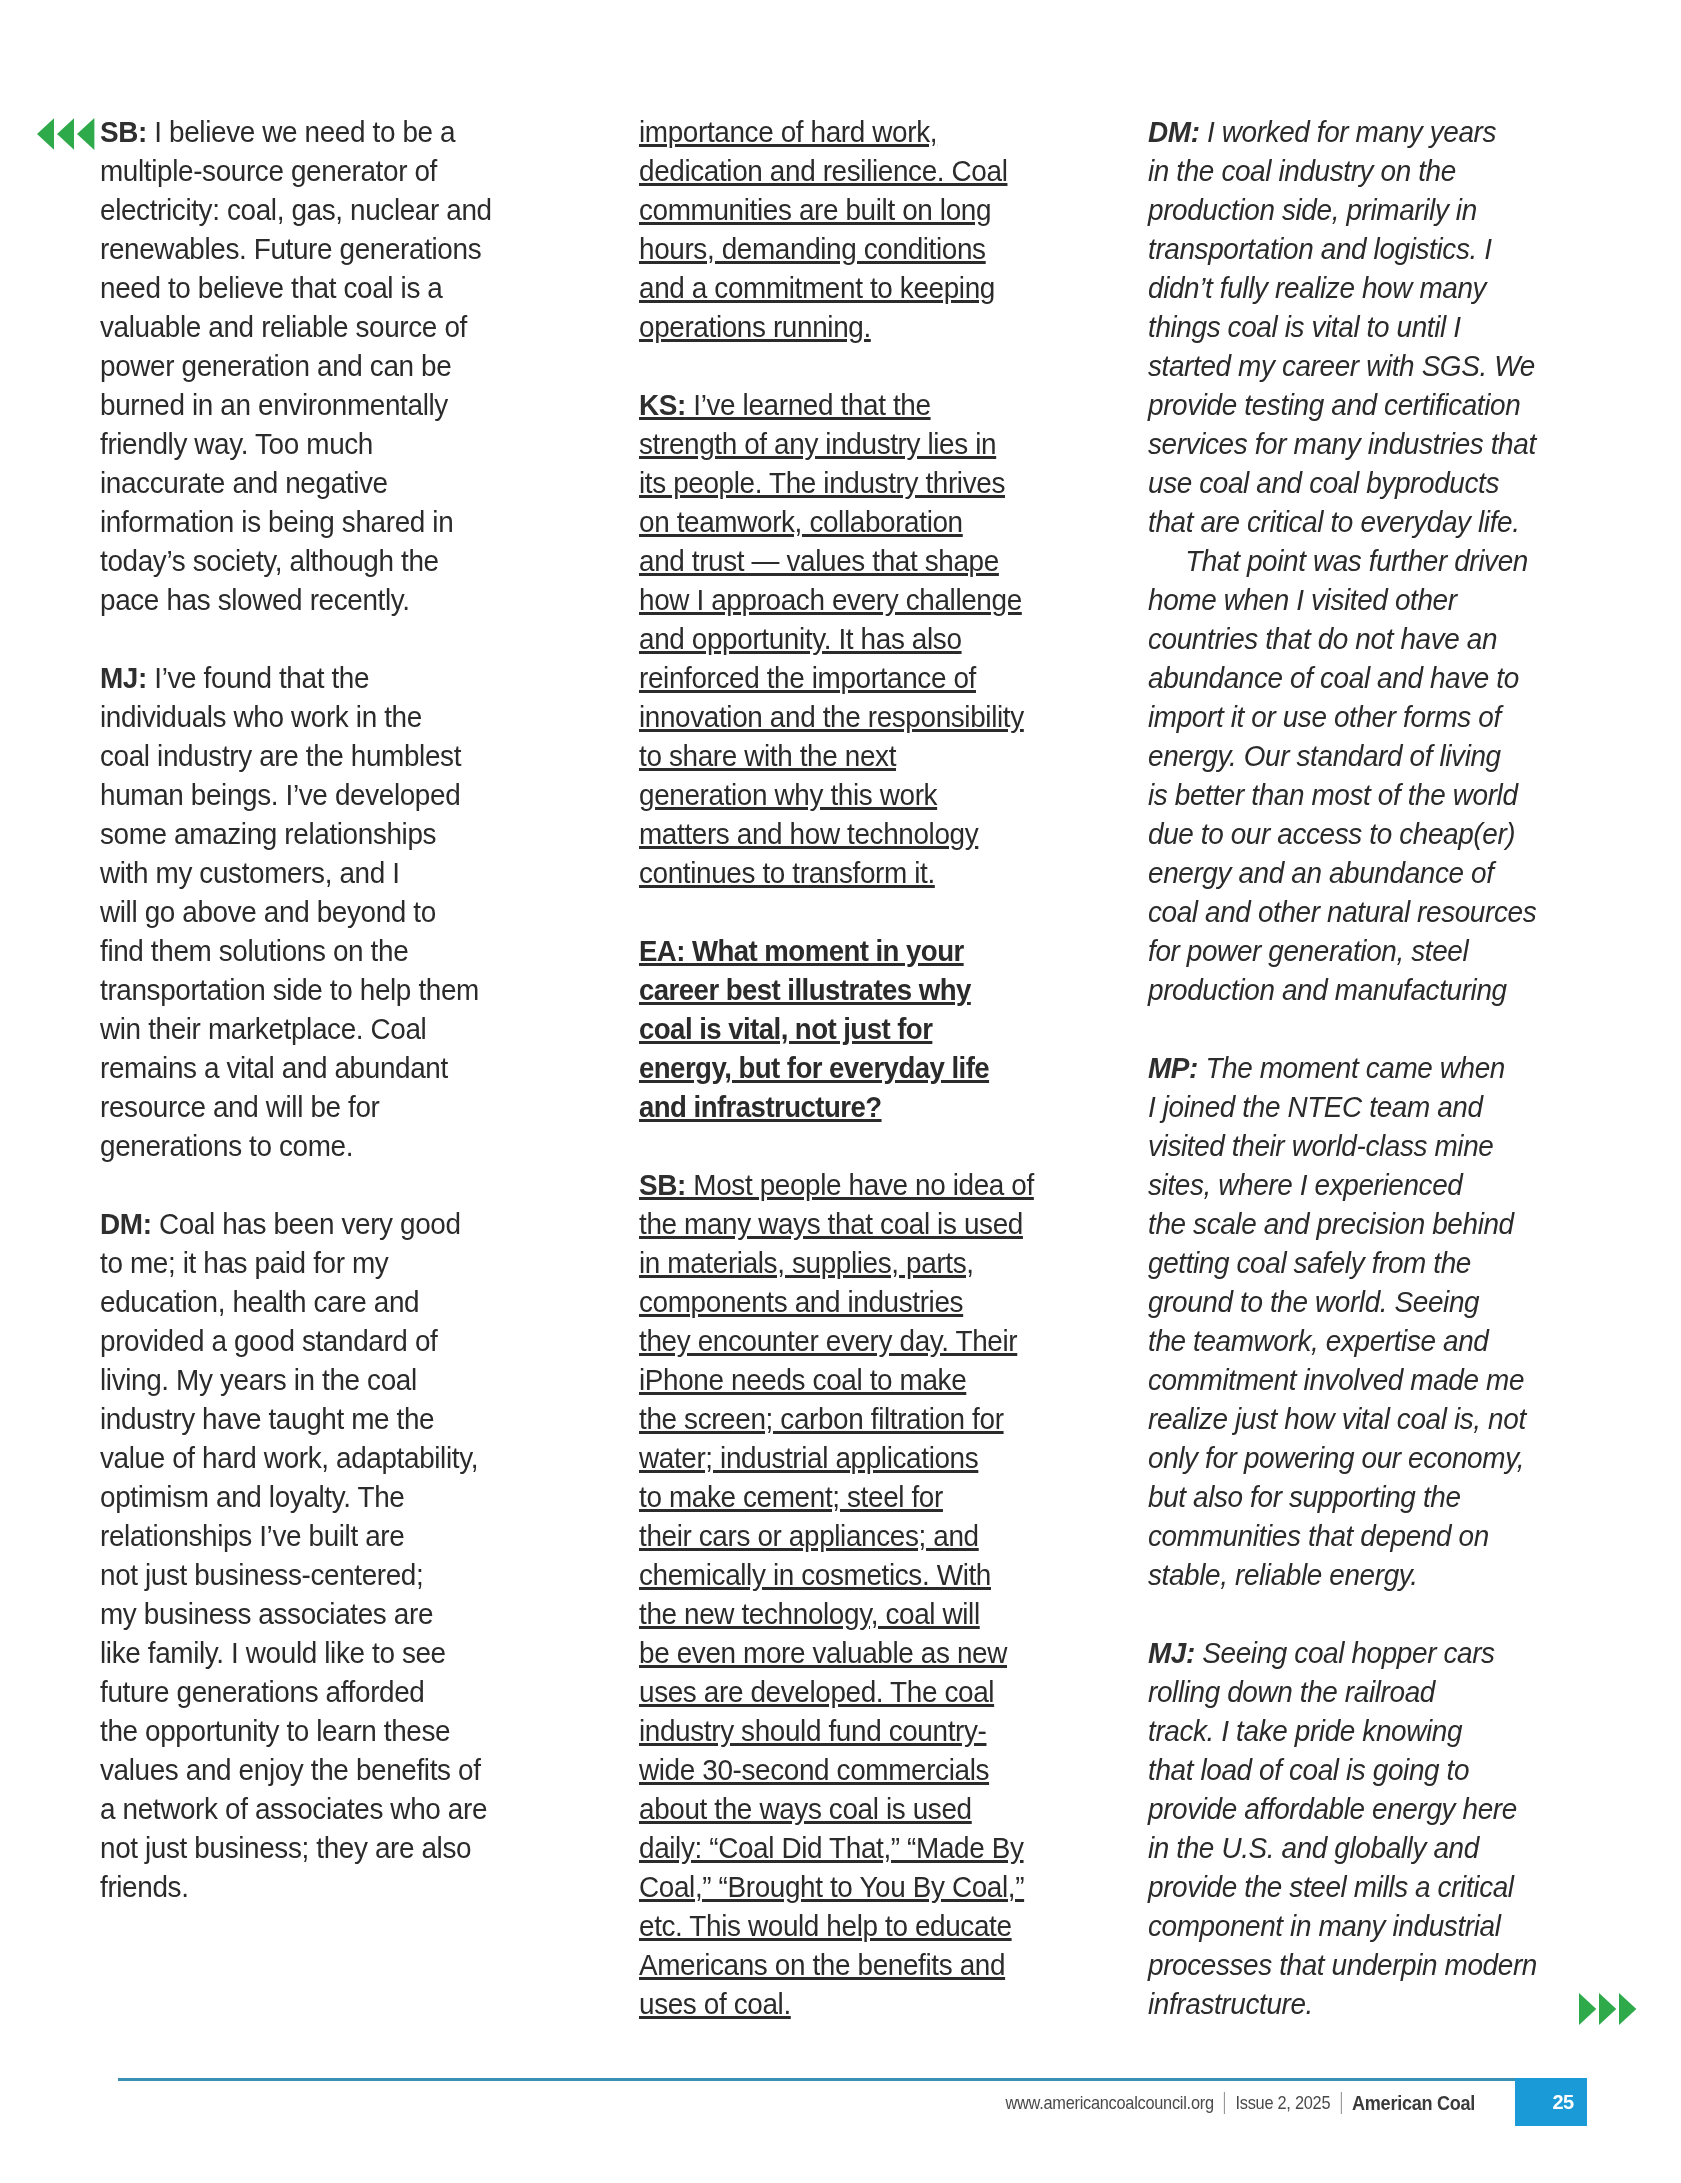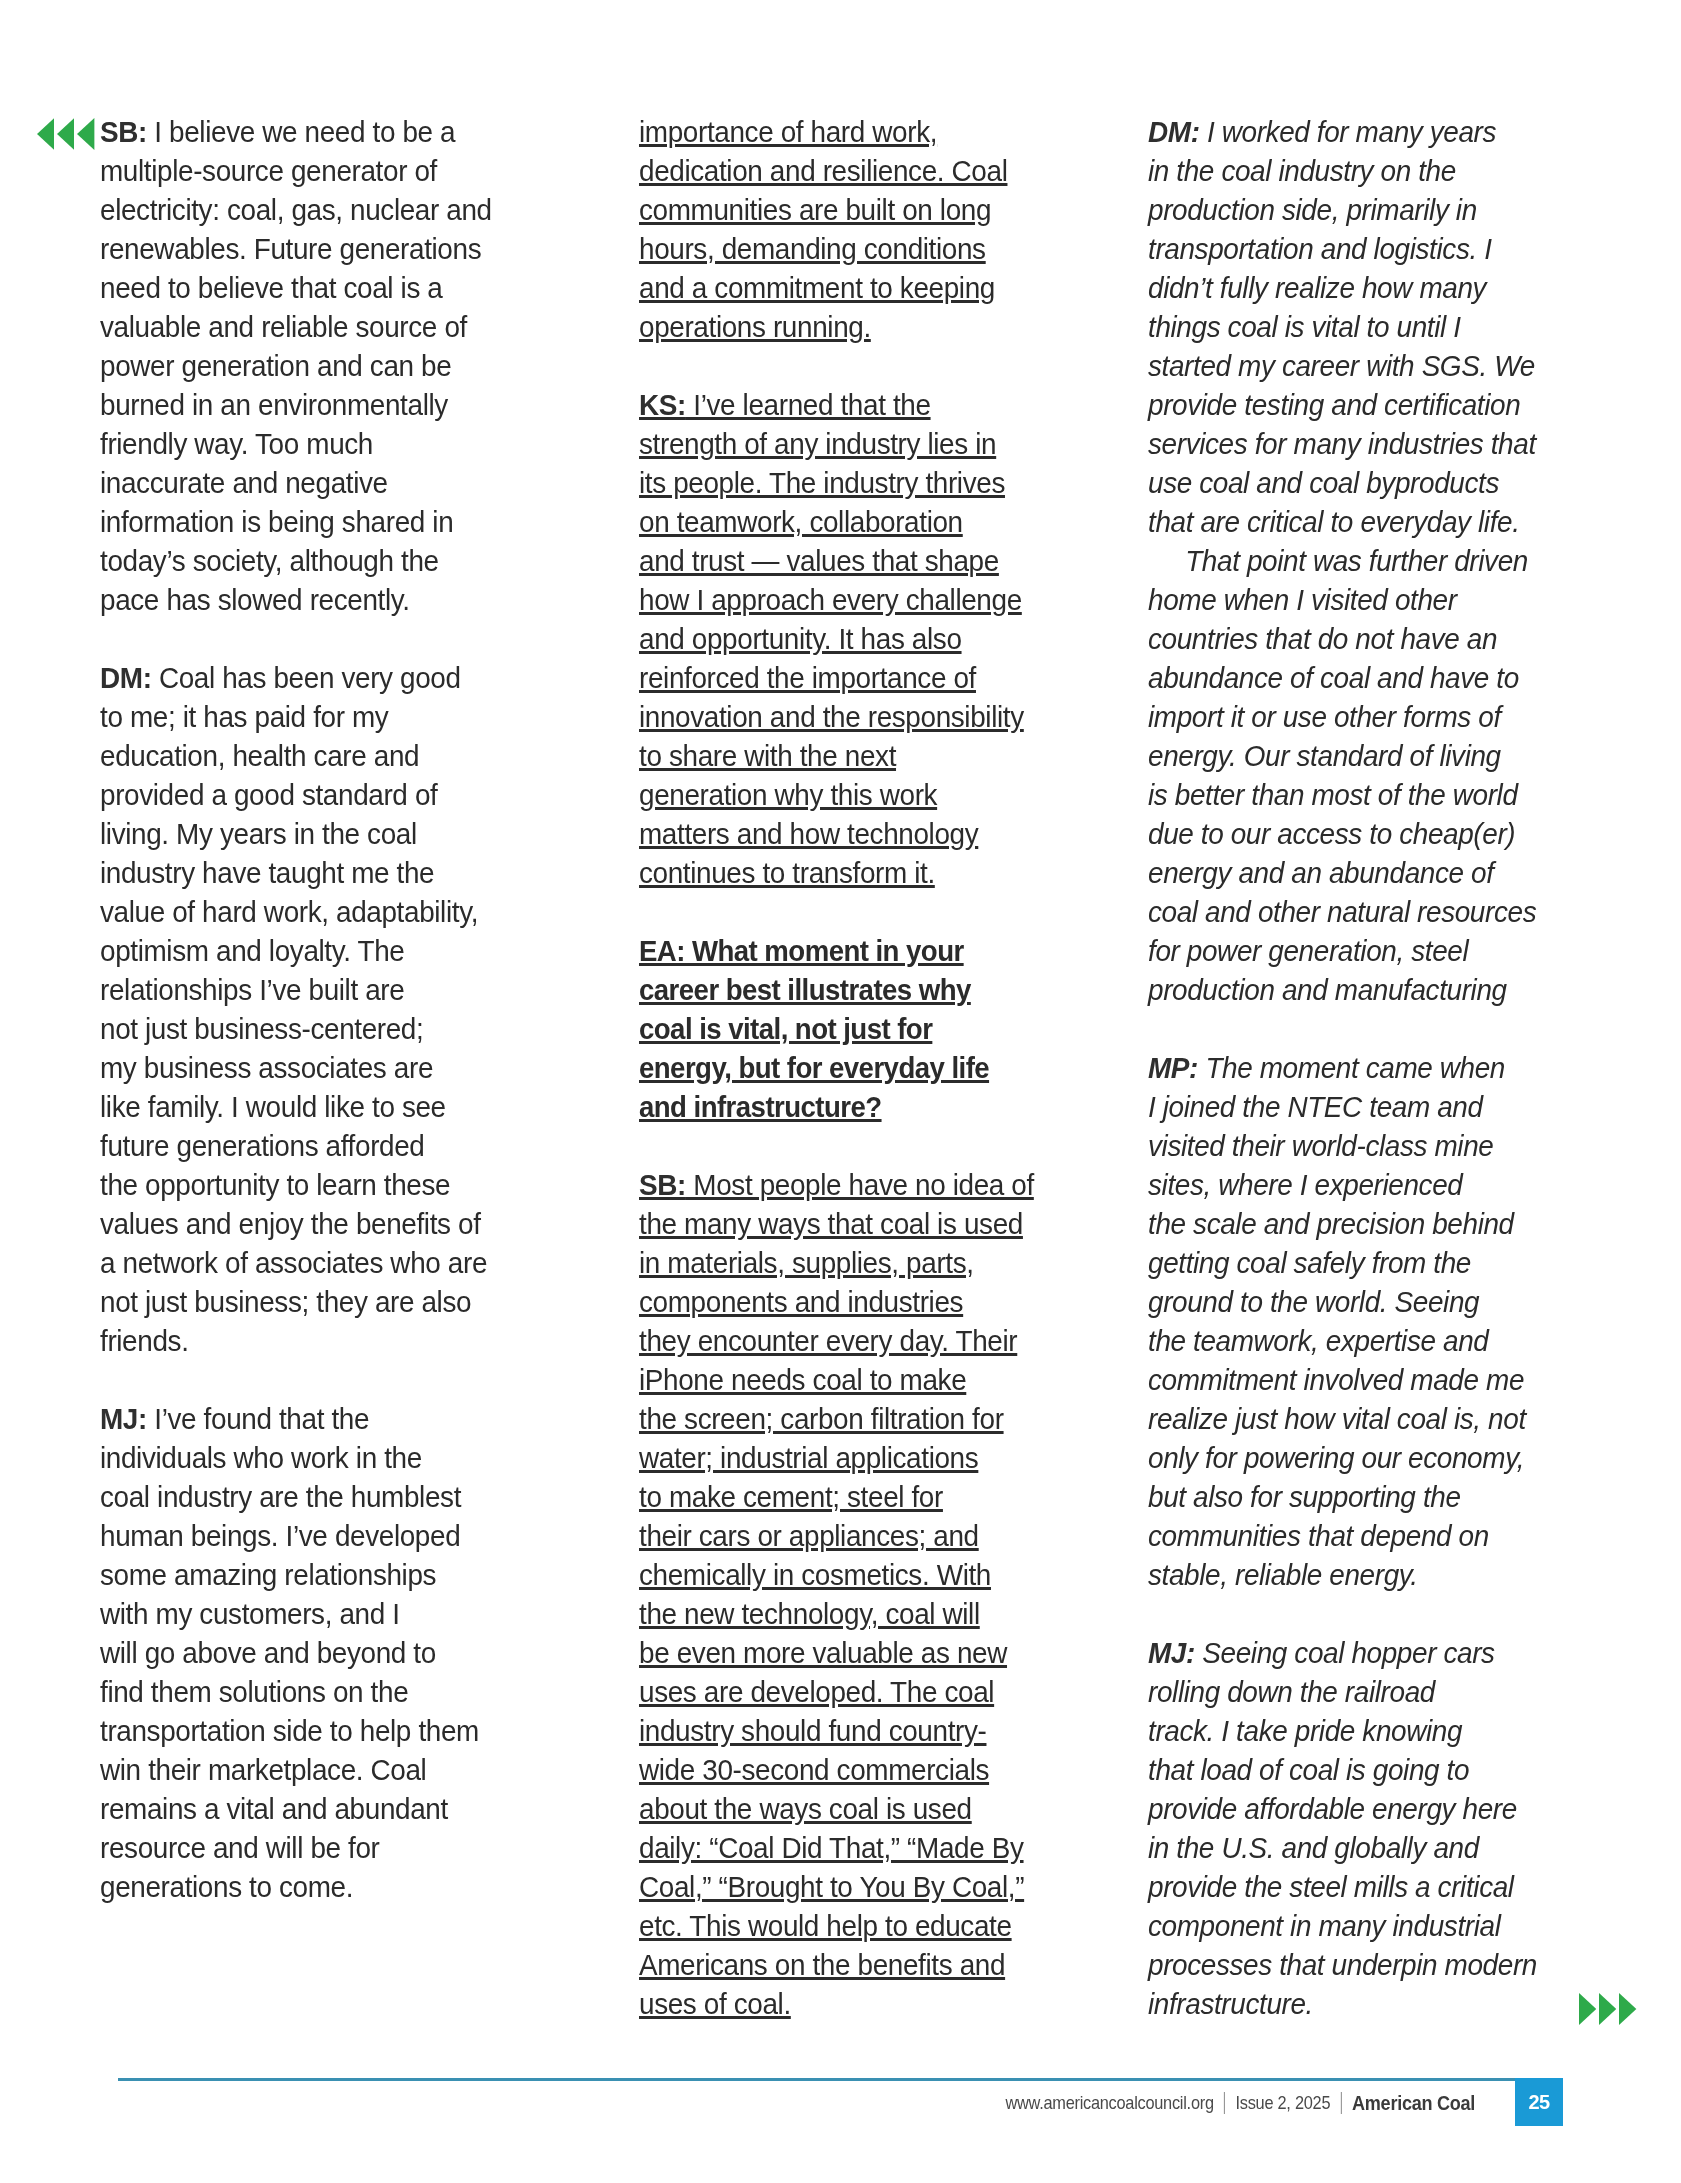--- a/index.html
+++ b/index.html
@@ -20,21 +20,21 @@
   #arrows-left { left: 37px; top: 118px; }
   #arrows-right { left: 1579px; top: 1993px; }
   #footer-rule { position: absolute; left: 118px; top: 2078px; width: 1397px; height: 2.7px; background: #3a90b2; }
   #footer-text { position: absolute; right: 206px; top: 2080px; height: 46px; display: flex; align-items: center;
                  font-size: 19px; color: #4a4a4a; letter-spacing: -0.3px; white-space: nowrap;
                  transform: scaleX(0.86); transform-origin: right center; }
   #footer-text .sep { display: inline-block; width: 1.3px; height: 21.4px; background: #777; margin: 0 12px; vertical-align: middle; }
   #footer-text .pub { font-weight: bold; color: #3b3b3b; font-size: 21px; }
   #page-box { position: absolute; left: 1515px; top: 2078px; width: 48px; height: 48px; background: #1a9ad6;
               color: #fff; font-weight: bold; font-size: 20px; display: flex; align-items: center; justify-content: center;
-              letter-spacing: -0.7px; }
+              letter-spacing: -0.7px; padding-left: 24px; }
 </style>
 </head>
 <body>
 
 <div id="arrows-left" class="arrows">
     <svg width="17.4" height="32" viewBox="0 0 26 48">
       <polygon points="26,0 0,24 26,48" fill="#2eaa4a"></polygon>
     </svg>
     <svg width="17.4" height="32" viewBox="0 0 26 48">
       <polygon points="26,0 0,24 26,48" fill="#2eaa4a"></polygon>
@@ -63,55 +63,55 @@
       <span class="line"><span>renewables. Future generations</span></span>
       <span class="line"><span>need to believe that coal is a</span></span>
       <span class="line"><span>valuable and reliable source of</span></span>
       <span class="line"><span>power generation and can be</span></span>
       <span class="line"><span>burned in an environmentally</span></span>
       <span class="line"><span>friendly way. Too much</span></span>
       <span class="line"><span>inaccurate and negative</span></span>
       <span class="line"><span>information is being shared in</span></span>
       <span class="line"><span>today’s society, although the</span></span>
       <span class="line"><span>pace has slowed recently.</span></span>
+    </div>
+    <div class="para">
+      <span class="line"><span class="spk">MJ:</span><span> I’ve found that the</span></span>
+      <span class="line"><span>individuals who work in the</span></span>
+      <span class="line"><span>coal industry are the humblest</span></span>
+      <span class="line"><span>human beings. I’ve developed</span></span>
+      <span class="line"><span>some amazing relationships</span></span>
+      <span class="line"><span>with my customers, and I</span></span>
+      <span class="line"><span>will go above and beyond to</span></span>
+      <span class="line"><span>find them solutions on the</span></span>
+      <span class="line"><span>transportation side to help them</span></span>
+      <span class="line"><span>win their marketplace. Coal</span></span>
+      <span class="line"><span>remains a vital and abundant</span></span>
+      <span class="line"><span>resource and will be for</span></span>
+      <span class="line"><span>generations to come.</span></span>
     </div>
     <div class="para">
       <span class="line"><span class="spk">DM:</span><span> Coal has been very good</span></span>
       <span class="line"><span>to me; it has paid for my</span></span>
       <span class="line"><span>education, health care and</span></span>
       <span class="line"><span>provided a good standard of</span></span>
       <span class="line"><span>living. My years in the coal</span></span>
       <span class="line"><span>industry have taught me the</span></span>
       <span class="line"><span>value of hard work, adaptability,</span></span>
       <span class="line"><span>optimism and loyalty. The</span></span>
       <span class="line"><span>relationships I’ve built are</span></span>
       <span class="line"><span>not just business-centered;</span></span>
       <span class="line"><span>my business associates are</span></span>
       <span class="line"><span>like family. I would like to see</span></span>
       <span class="line"><span>future generations afforded</span></span>
       <span class="line"><span>the opportunity to learn these</span></span>
       <span class="line"><span>values and enjoy the benefits of</span></span>
       <span class="line"><span>a network of associates who are</span></span>
       <span class="line"><span>not just business; they are also</span></span>
       <span class="line"><span>friends.</span></span>
-    </div>
-    <div class="para">
-      <span class="line"><span class="spk">MJ:</span><span> I’ve found that the</span></span>
-      <span class="line"><span>individuals who work in the</span></span>
-      <span class="line"><span>coal industry are the humblest</span></span>
-      <span class="line"><span>human beings. I’ve developed</span></span>
-      <span class="line"><span>some amazing relationships</span></span>
-      <span class="line"><span>with my customers, and I</span></span>
-      <span class="line"><span>will go above and beyond to</span></span>
-      <span class="line"><span>find them solutions on the</span></span>
-      <span class="line"><span>transportation side to help them</span></span>
-      <span class="line"><span>win their marketplace. Coal</span></span>
-      <span class="line"><span>remains a vital and abundant</span></span>
-      <span class="line"><span>resource and will be for</span></span>
-      <span class="line"><span>generations to come.</span></span>
     </div>
   </div>
 <div id="col2" class="col">
     <div class="para">
       <span class="line"><span>importance of hard work,</span></span>
       <span class="line"><span>dedication and resilience. Coal</span></span>
       <span class="line"><span>communities are built on long</span></span>
       <span class="line"><span>hours, demanding conditions</span></span>
       <span class="line"><span>and a commitment to keeping</span></span>
       <span class="line"><span>operations running.</span></span>

